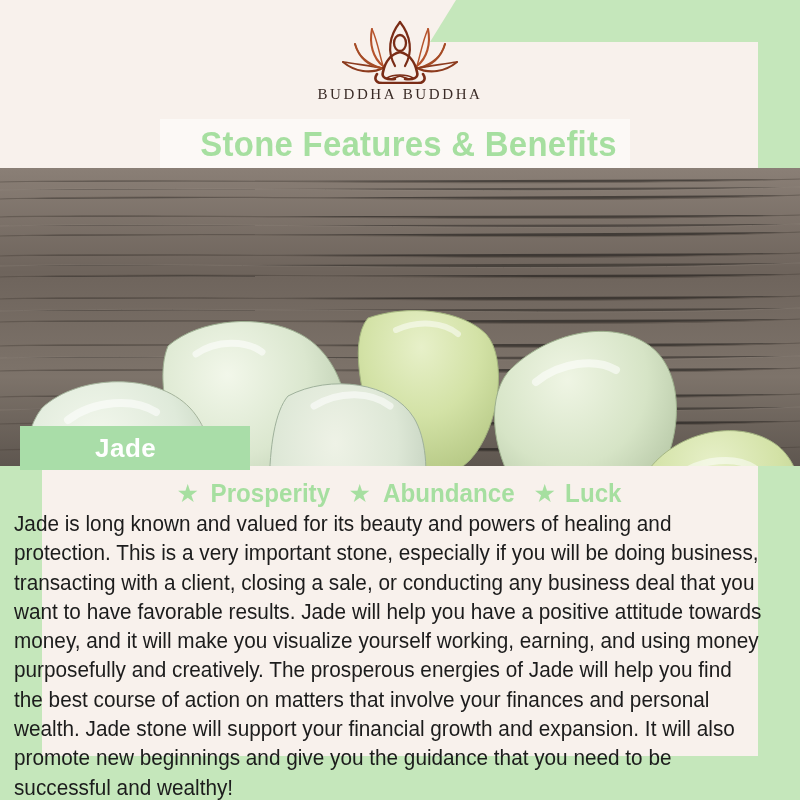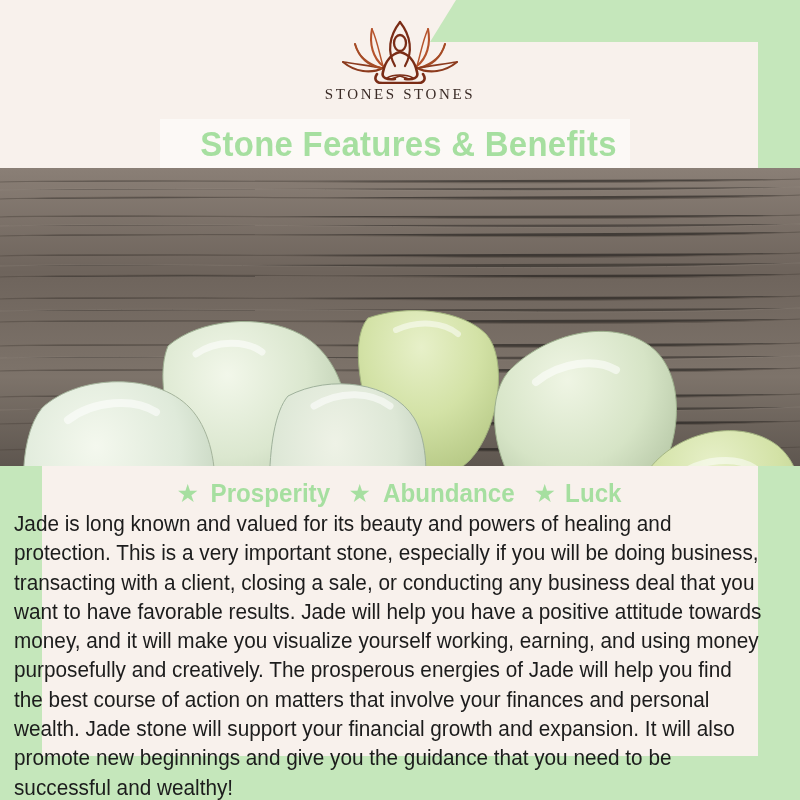--- a/index.html
+++ b/index.html
@@ -229,21 +229,21 @@
 
             <path d="M75 36 C66 38 60 46 58 56 C56 62 62 64 70 63" stroke="#7a2c16" stroke-width="2.6"></path>
             <path d="M75 36 C84 38 90 46 92 56 C94 62 88 64 80 63" stroke="#7a2c16" stroke-width="2.6"></path>
 
             <path d="M52 58 C48 64 52 68 60 67 L90 67 C98 68 102 64 98 58" stroke="#7a2c16" stroke-width="2.6"></path>
             <path d="M62 62 C68 58 82 58 88 62" stroke="#7a2c16" stroke-width="1.6"></path>
             <path d="M66 63 L75 60 L84 63" stroke="#7a2c16" stroke-width="1.4"></path>
           </g>
         </svg>
       </span>
-      <div class="brand-name">STONES STONES</div>
+      <div class="brand-name">BUDDHA BUDDHA</div>
     </div>
   </div>
 
   <div class="title-band">
     <div class="title-text">Stone Features &amp; Benefits</div>
   </div>
 
   <div class="photo">
     <svg width="800" height="298" viewBox="0 0 800 298" aria-hidden="true">
       <defs>
@@ -339,20 +339,23 @@
         <path d="M178 388 C212 368 266 374 286 404 C306 436 296 480 260 498 C224 514 182 502 166 470 C152 440 154 404 178 388 Z" fill="url(#j1)" stroke="#a2b398" stroke-width="1"></path>
         <path d="M204 396 C228 384 256 386 272 398" stroke="#ffffff" stroke-width="6" opacity="0.5" fill="none" stroke-linecap="round"></path>
       </g>
 
       <g>
         <path d="M452 396 C490 378 542 388 558 416 C574 448 560 492 522 506 C486 518 450 504 438 472 C428 444 432 408 452 396 Z" fill="url(#j4)" stroke="#a2b39a" stroke-width="1"></path>
       </g>
     </svg>
   </div>
 
+  <div class="stone-label-banner">
+    <div class="stone-label-text">Jade</div>
+  </div>
 
   <div class="benefits-row">
     <div class="benefit">
       <span class="benefit-star">★</span>
       <span class="benefit-label">Prosperity</span>
     </div>
     <div class="benefit">
       <span class="benefit-star">★</span>
       <span class="benefit-label">Abundance</span>
     </div>

